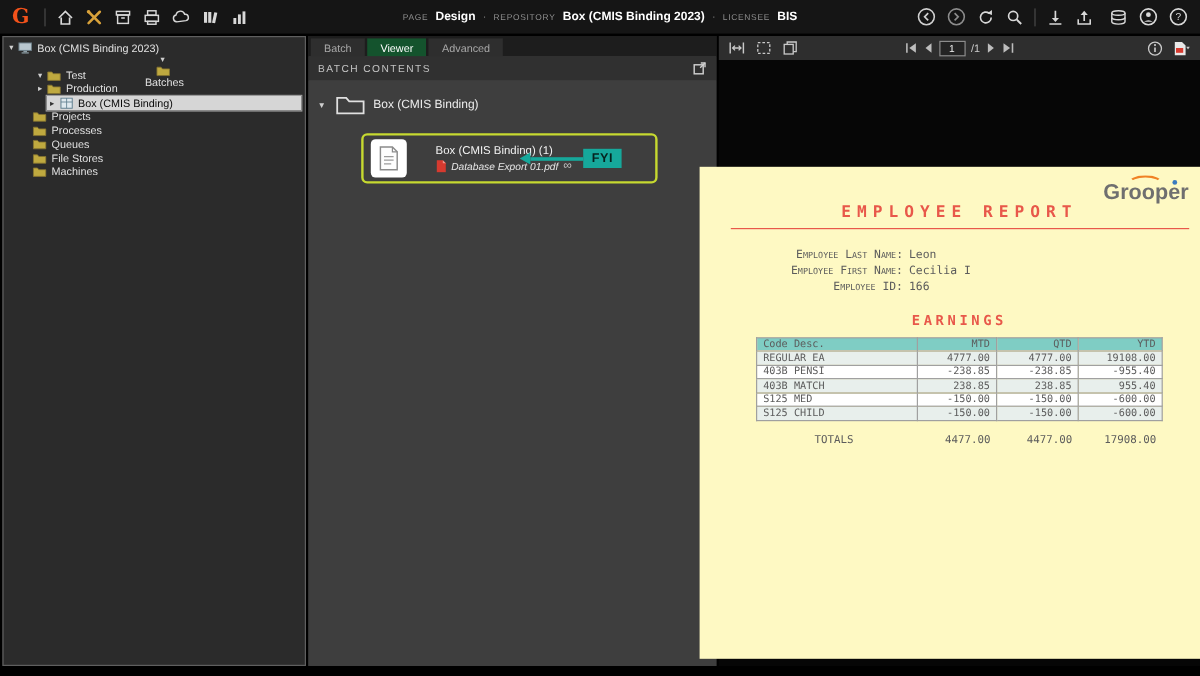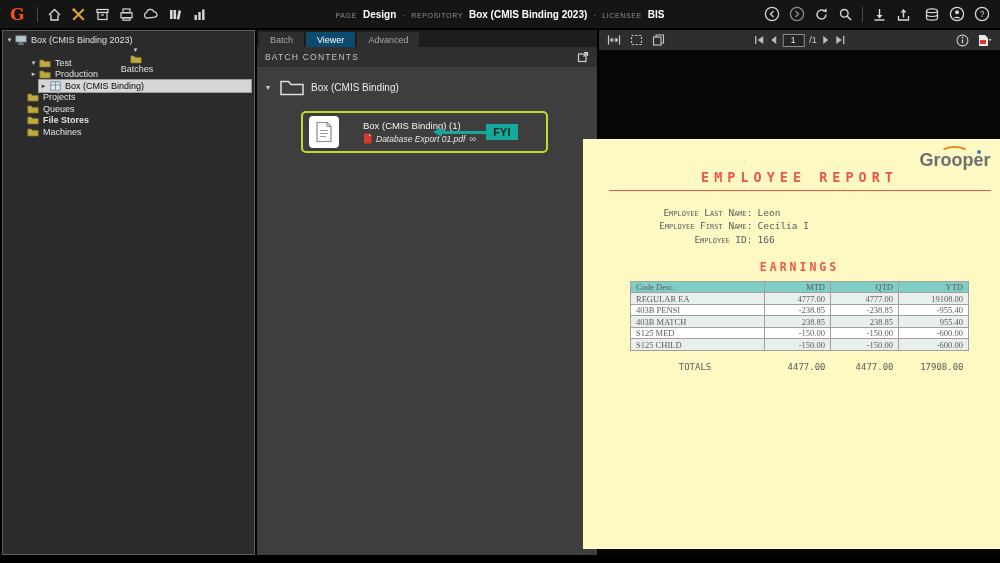--- a/index.html
+++ b/index.html
@@ -28,21 +28,21 @@
   .tw{width:9px;text-align:center;font-size:7px;color:#cfcfcf;flex:none;}
   .ticn{width:14px;flex:none;display:flex;justify-content:center;line-height:0;}
   .tlabel{padding-left:3px;}
   .trow.selected{background:#d6d6d6;color:#0a0a0a;outline:1px solid #9b9b9b;margin-right:3px;}
   .trow.selected .tw{color:#333;}
 
   
   .middle-panel{width:340px;flex:none;display:flex;flex-direction:column;background:#3e3e3e;}
   .tabs{height:17px;background:#1d1d1d;display:flex;align-items:stretch;gap:2px;padding:2px 0 0 2px;box-sizing:border-box;}
   .tab{font-size:9px;color:#a8a8a8;background:#2e2e2e;padding:0 11px;display:flex;align-items:center;cursor:pointer;}
-  .tab.active{background:#0c4a6e;color:#fff;}
+  .tab.active{background:#14532d;color:#fff;}
   .panel-header{height:20px;background:#303030;color:#c2c2c2;font-size:8.5px;letter-spacing:1.2px;display:flex;align-items:center;justify-content:space-between;padding:0 8px;flex:none;}
   .panel-body{flex:1;background:#3e3e3e;position:relative;padding:10px 0 0 6px;}
   .folder-row{display:flex;align-items:center;gap:6px;color:#ececec;font-size:10px;cursor:pointer;}
   .exp{font-size:8px;color:#cfcfcf;width:10px;text-align:center;}
   .batch-item{position:relative;margin:14px 0 0 38px;width:247px;box-sizing:border-box;border:2px solid #c6d930;border-radius:5px;padding:3px 6px;display:flex;align-items:center;gap:24px;cursor:pointer;}
   .doc-tile{width:30px;height:32px;background:#ffffff;border-radius:4px;display:flex;align-items:center;justify-content:center;flex:none;}
   .bi-title{color:#f2f2f2;font-size:9.5px;margin-bottom:2px;}
   .bi-file{display:flex;align-items:center;gap:4px;color:#e6e6e6;font-size:8.5px;font-style:italic;}
   .link-glyph{font-style:normal;color:#c0c0c0;font-size:10px;line-height:1;}
   .annotation{position:absolute;right:28px;top:50%;transform:translateY(-50%);display:flex;align-items:center;}
@@ -66,21 +66,21 @@
   .doc-logo{position:absolute;top:11px;right:26px;font-family:"Liberation Sans",sans-serif;font-weight:bold;font-size:18px;color:#6f6f6f;letter-spacing:0;}
   .doc-logo .swoosh{position:absolute;top:-4px;left:21px;width:25px;height:10px;border:2px solid transparent;border-top:2.5px solid #f08124;border-radius:50%;}
   .doc-logo .bdot{position:absolute;top:0px;right:10px;width:4px;height:4px;background:#3a7bbf;border-radius:50%;}
   .doc-title{padding-top:30px;text-align:center;color:#e8584a;font-size:13.5px;font-weight:bold;letter-spacing:5px;}
   .doc-rule{border:none;border-top:1.5px solid #e8584a;margin:5px 26px 0;}
   .doc-fields{margin-top:15px;font-size:9.5px;line-height:1.4;}
   .field-row{display:flex;}
   .field-label{width:170px;text-align:right;font-variant:small-caps;flex:none;}
   .field-value{margin-left:5px;}
   .doc-section{margin-top:14px;text-align:center;color:#e8584a;font-size:11.5px;font-weight:bold;letter-spacing:3px;}
-  .doc-table{border-collapse:collapse;margin:7px auto 0;width:338px;font-size:8.5px;color:#5c5c5c;table-layout:fixed;font-family:Liberation Serif, serif;}
+  .doc-table{border-collapse:collapse;margin:7px auto 0;width:338px;font-size:8.5px;color:#5c5c5c;table-layout:fixed;}
   .doc-table th,.doc-table td{border:1px solid #a0a0a0;padding:0 5px;height:10.5px;overflow:hidden;}
   .doc-table th{background:#7fcdc4;font-weight:normal;text-align:right;}
   .doc-table th:first-child{text-align:left;}
   .doc-table td{text-align:right;background:#fff;}
   .doc-table td:first-child{text-align:left;}
   .doc-table tbody tr:nth-child(odd) td{background:#e8efec;}
   .doc-totals{display:flex;width:338px;margin:11px auto 0;font-size:9px;}
   .doc-totals span{box-sizing:border-box;padding-right:5px;text-align:right;}
   .doc-totals .c0{width:134px;text-align:center;}
   .doc-totals .c1{width:66px;}
@@ -278,32 +278,41 @@
       <div class="trow" style="margin-left:14px;">
         <span class="tw"></span>
         <span class="ticn">
           <svg width="12" height="10" viewBox="0 0 12 10">
               <path d="M0.8 2 h3.4 l1.2 1.4 h5.8 v5.6 h-10.4 z" fill="#bfa93f" stroke="#857430" stroke-width="0.7"></path>
             </svg>
         </span>
         <span class="tlabel">Projects</span>
       </div>
 
-
       <div class="trow" style="margin-left:14px;">
         <span class="tw"></span>
         <span class="ticn">
           <svg width="12" height="10" viewBox="0 0 12 10">
               <path d="M0.8 2 h3.4 l1.2 1.4 h5.8 v5.6 h-10.4 z" fill="#bfa93f" stroke="#857430" stroke-width="0.7"></path>
             </svg>
         </span>
+        <span class="tlabel">Processes</span>
+      </div>
+
+      <div class="trow" style="margin-left:14px;">
+        <span class="tw"></span>
+        <span class="ticn">
+          <svg width="12" height="10" viewBox="0 0 12 10">
+              <path d="M0.8 2 h3.4 l1.2 1.4 h5.8 v5.6 h-10.4 z" fill="#bfa93f" stroke="#857430" stroke-width="0.7"></path>
+            </svg>
+        </span>
         <span class="tlabel">Queues</span>
       </div>
 
-      <div class="trow" style="margin-left:14px;font-weight:bold;">
+      <div class="trow" style="margin-left:14px;">
         <span class="tw"></span>
         <span class="ticn">
           <svg width="12" height="10" viewBox="0 0 12 10">
               <path d="M0.8 2 h3.4 l1.2 1.4 h5.8 v5.6 h-10.4 z" fill="#bfa93f" stroke="#857430" stroke-width="0.7"></path>
             </svg>
         </span>
         <span class="tlabel">File Stores</span>
       </div>
 
       <div class="trow" style="margin-left:14px;">

